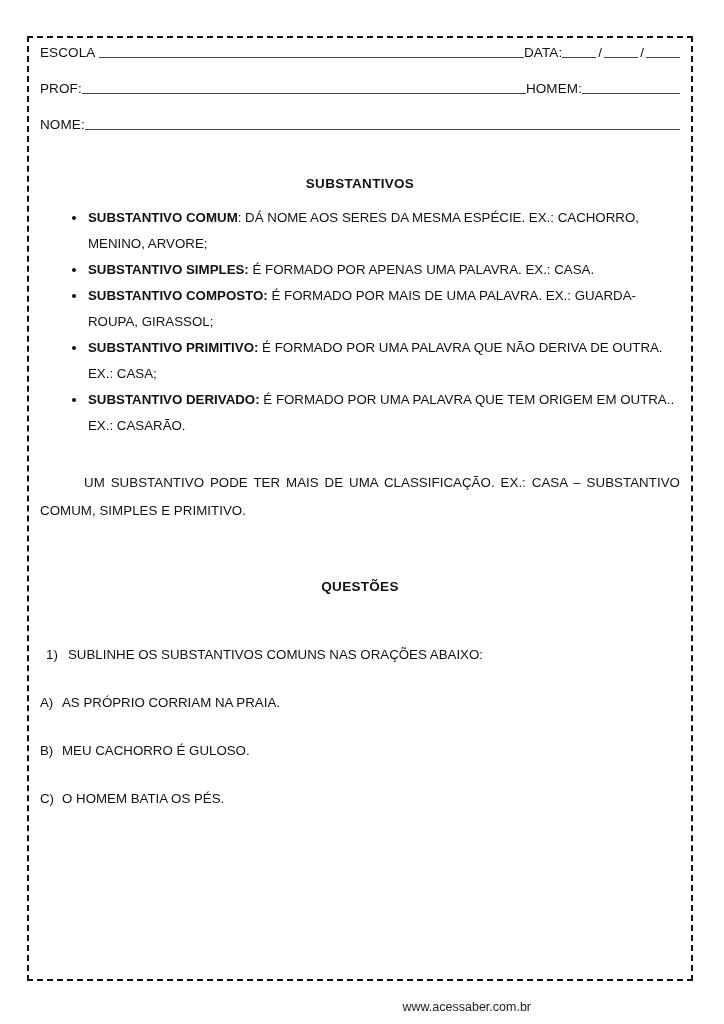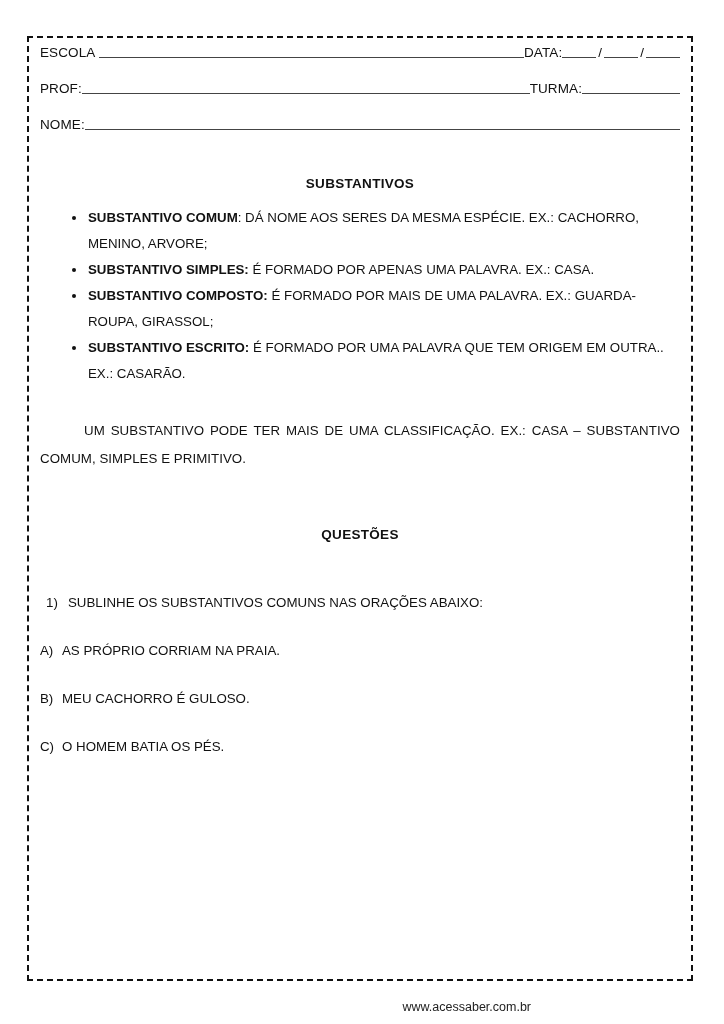--- a/index.html
+++ b/index.html
@@ -173,37 +173,38 @@
       <span class="rule-fixed w-date-seg"></span>
       <span class="slash">/</span>
       <span class="rule-fixed w-date-seg"></span>
       <span class="slash">/</span>
       <span class="rule-fixed w-date-seg"></span>
     </div>
 
     <div class="field-row">
       <span class="field-label">PROF:</span>
       <span class="field-rule"></span>
-      <span class="field-label">TURMA:</span>
+      <span class="field-label">HOMEM:</span>
       <span class="rule-fixed w-turma"></span>
     </div>
 
     <div class="field-row">
       <span class="field-label">NOME:</span>
       <span class="field-rule"></span>
     </div>
 
     <div class="doc-title">SUBSTANTIVOS</div>
 
 
     <ul class="bullets">
       <li><b>SUBSTANTIVO COMUM</b><span>: DÁ NOME AOS SERES DA MESMA ESPÉCIE. EX.: CACHORRO, MENINO, ARVORE;</span></li>
       <li><b>SUBSTANTIVO SIMPLES:</b><span> É FORMADO POR APENAS UMA PALAVRA. EX.: CASA.</span></li>
       <li><b>SUBSTANTIVO COMPOSTO:</b><span> É FORMADO POR MAIS DE UMA PALAVRA. EX.: GUARDA-ROUPA, GIRASSOL;</span></li>
-      <li><b>SUBSTANTIVO ESCRITO:</b><span> É FORMADO POR UMA PALAVRA QUE TEM ORIGEM EM OUTRA.. EX.: CASARÃO.</span></li>
+      <li><b>SUBSTANTIVO PRIMITIVO:</b><span> É FORMADO POR UMA PALAVRA QUE NÃO DERIVA DE OUTRA. EX.: CASA;</span></li>
+      <li><b>SUBSTANTIVO DERIVADO:</b><span> É FORMADO POR UMA PALAVRA QUE TEM ORIGEM EM OUTRA.. EX.: CASARÃO.</span></li>
     </ul>
 
     <div class="para indent">UM SUBSTANTIVO PODE TER MAIS DE UMA CLASSIFICAÇÃO. EX.: CASA – SUBSTANTIVO COMUM, SIMPLES E PRIMITIVO.</div>
 
     <div class="section-title">QUESTÕES</div>
 
     <div class="question"><span class="q-num">1)</span><span>SUBLINHE OS SUBSTANTIVOS COMUNS NAS ORAÇÕES ABAIXO:</span></div>
 
     <div class="answers">
       <div class="answer-line"><span class="a-letter">A)</span><span>AS PRÓPRIO CORRIAM NA PRAIA.</span></div>

